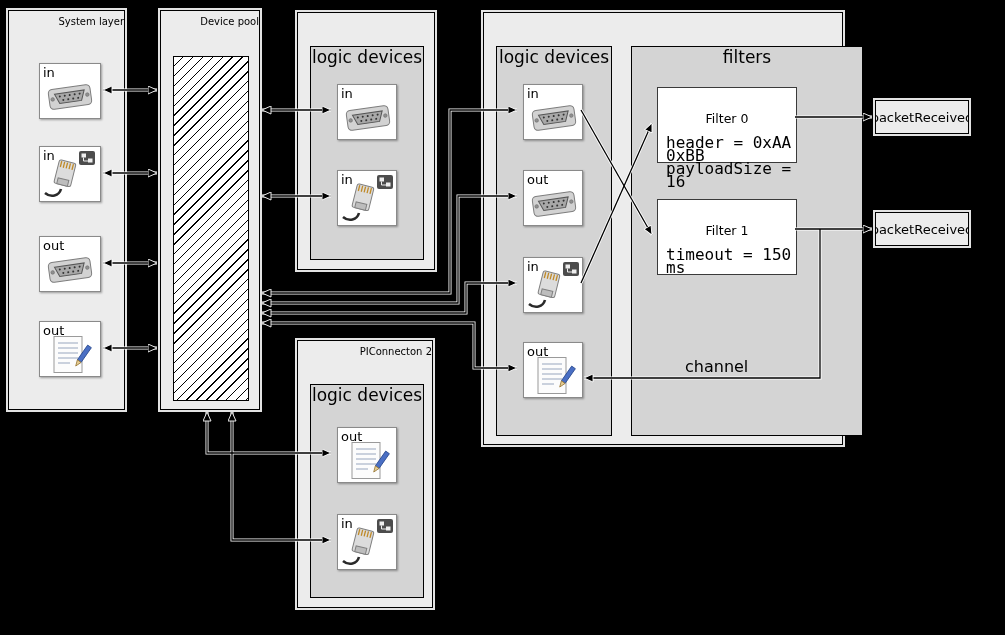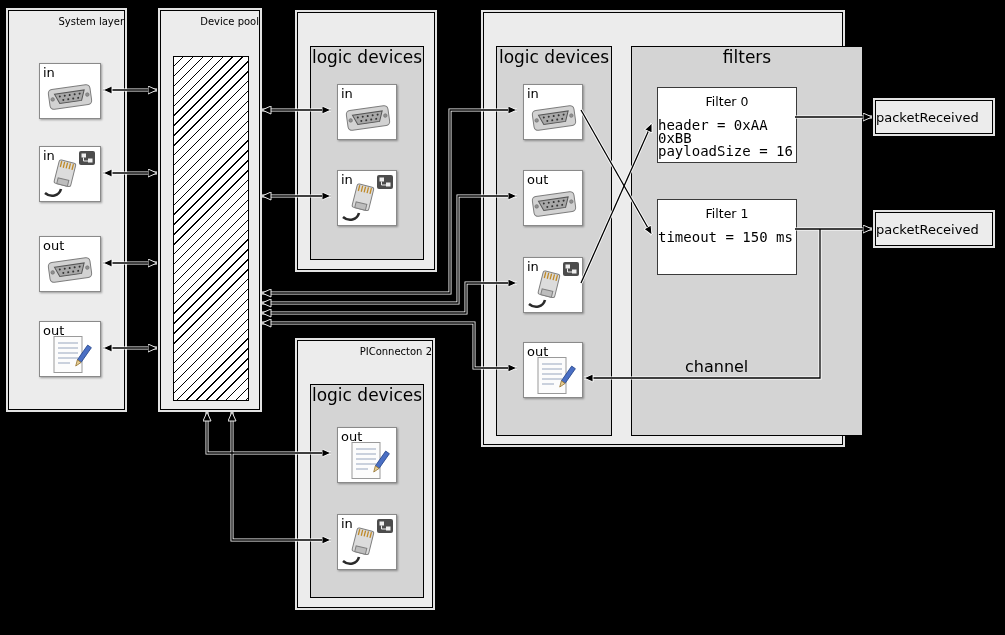--- a/index.html
+++ b/index.html
@@ -18,29 +18,29 @@
   .device.wide { width:62px; }
   .dev-label { position:absolute; top:1px; left:3px; font-size:13px; z-index:2; }
   .dev-icon { position:absolute; left:7px; top:13px; width:46px; height:40px; }
   .dev-icon.eth { left:3px; top:2px; width:54px; height:52px; }
   .dev-icon.pad { left:7px; top:12px; width:46px; height:42px; }
 
   .hatch { position:absolute; border:1px solid #000;
            background:repeating-linear-gradient(135deg,#ffffff 0px,#ffffff 6px,#000 6px,#000 7px); }
 
   .filter-box { position:absolute; width:140px; height:76px; background:#fff; border:1px solid #3a3a3a; }
-  .filter-title { text-align:center; font-size:12.5px; padding-top:6px; }
+  .filter-title { text-align:center; font-size:12.5px; padding-top:23px; }
   .filter-params { margin-top:10px; }
-  .filter-param { font-family:"DejaVu Sans Mono","Liberation Mono",monospace; font-size:14px;
-                  line-height:13px; padding-left:0; }
+  .filter-param { font-family:"DejaVu Sans Mono","Liberation Mono",monospace; font-size:16px;
+                  line-height:13px; padding-left:8px; }
 
   .channel-label { position:absolute; font-size:16px; }
 
-  .output-box { position:absolute; width:118px; height:34px; background:#ececec; border:1px solid #000;
-                outline:2px solid #e3e3e3; display:flex; align-items:center; 
+  .output-box { position:absolute; width:94px; height:34px; background:#ececec; border:1px solid #000;
+                outline:2px solid #e3e3e3; display:flex; align-items:center; justify-content:center;
                 font-size:13px; }
 
   #wires { position:absolute; left:0; top:0; width:1005px; height:635px; z-index:10; pointer-events:none; }
   .halo { stroke:#fff; stroke-width:3; fill:none; }
   .wire { stroke:#000; stroke-width:1.3; fill:none; }
   .defs-store { position:absolute; width:0; height:0; }
 </style>
 </head>
 <body>
 

